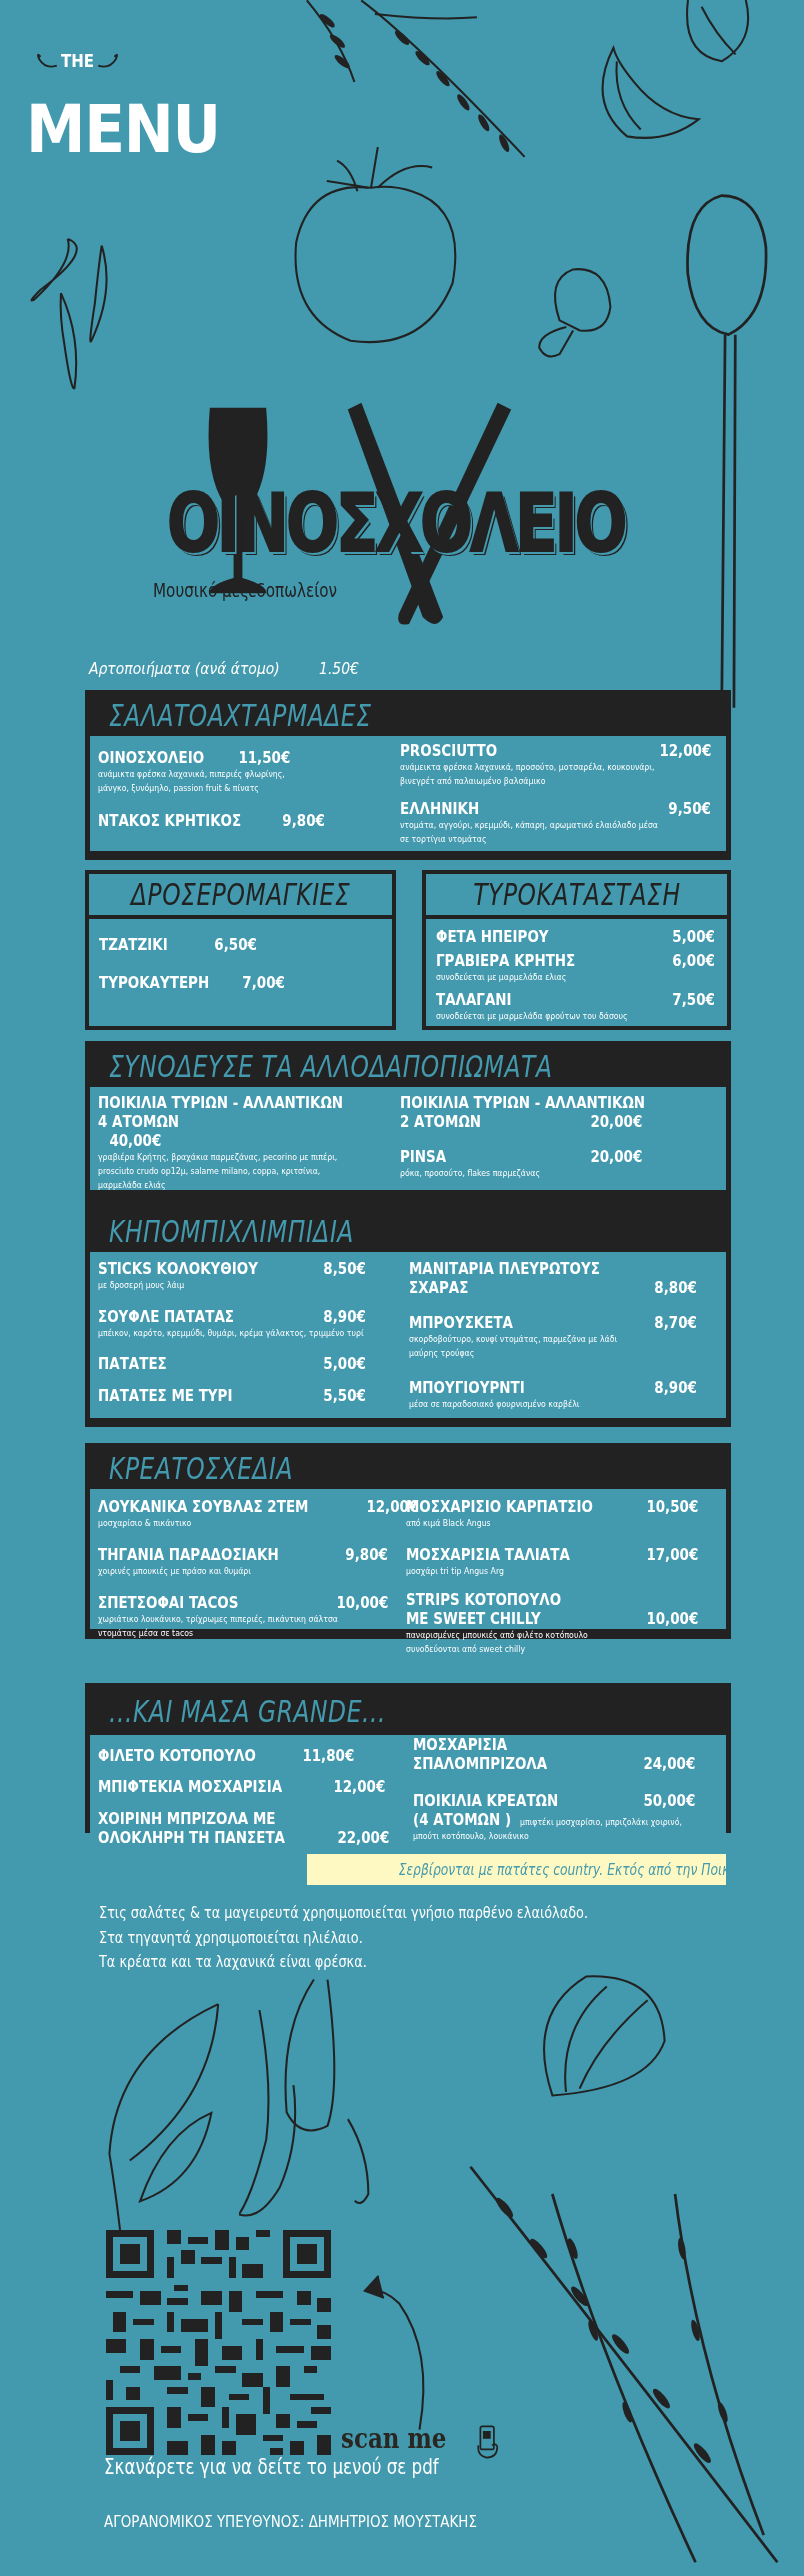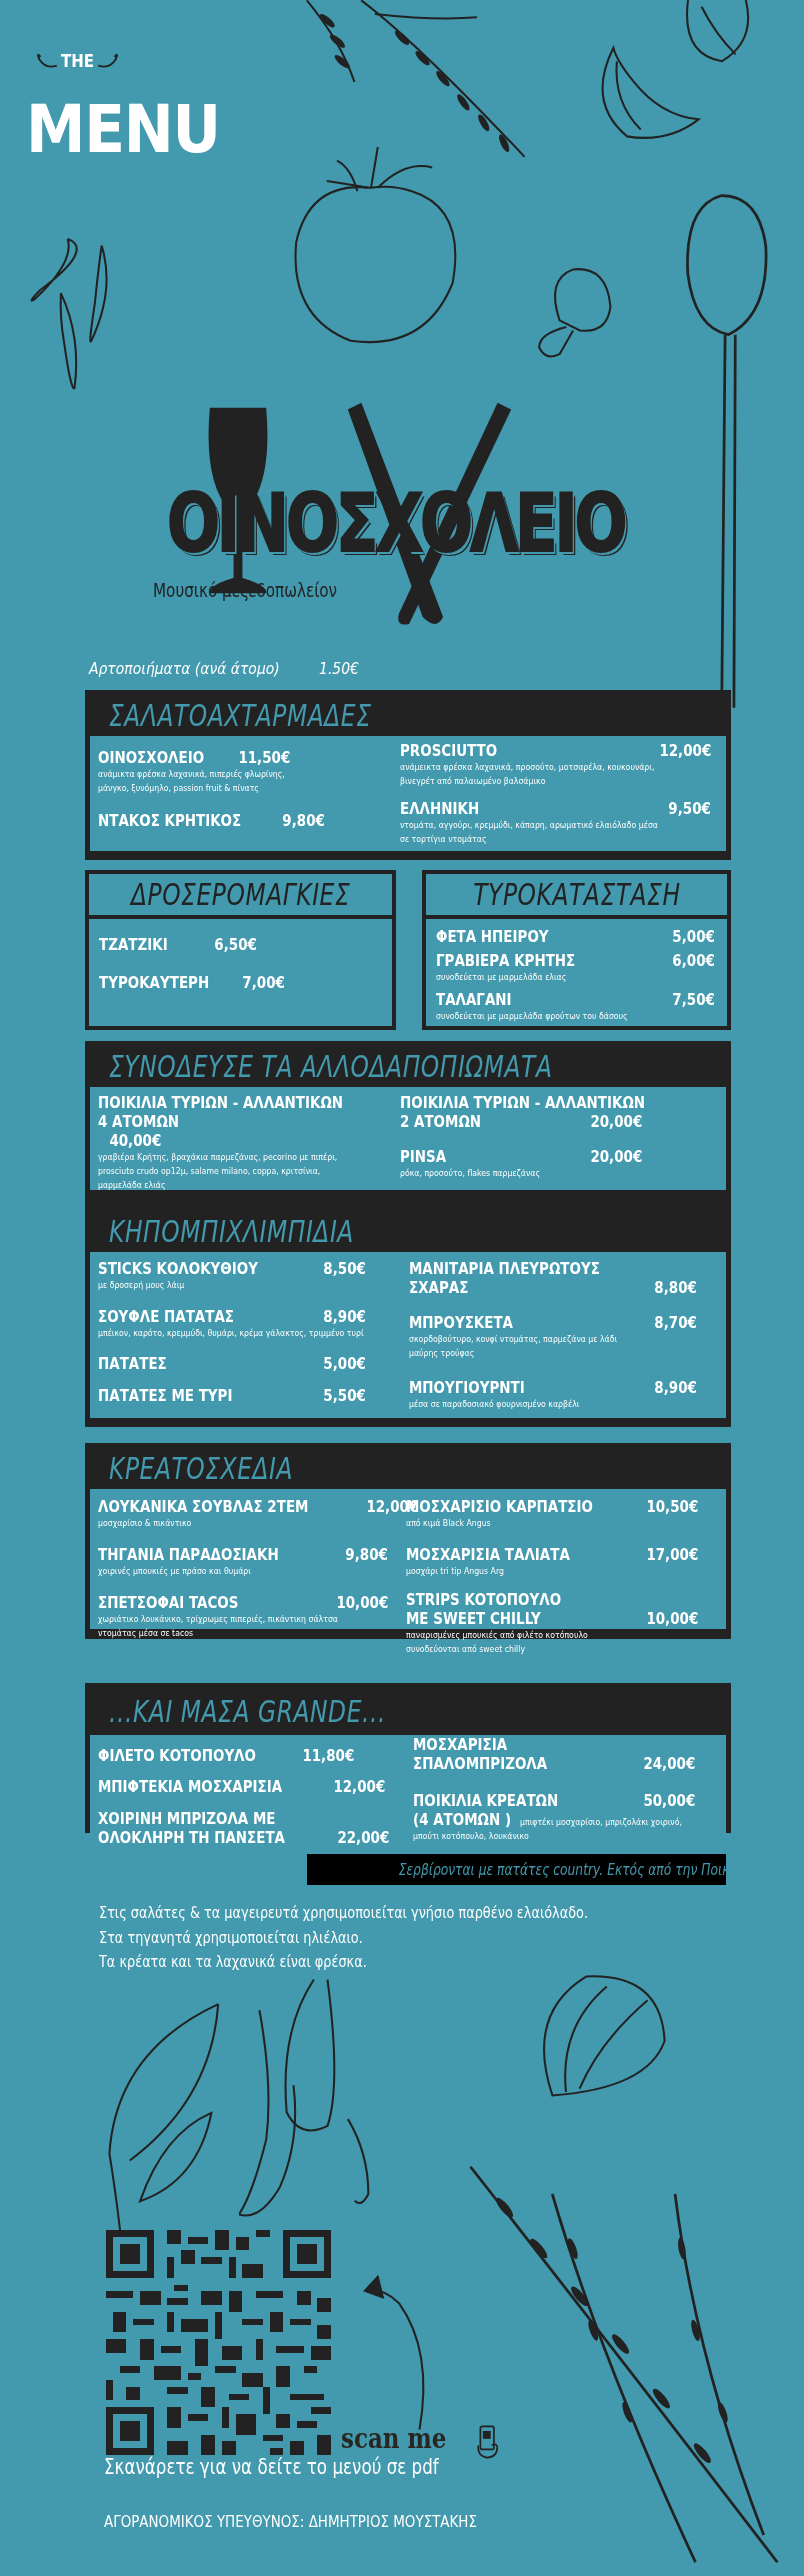--- a/index.html
+++ b/index.html
@@ -35,21 +35,21 @@
 
   .section.outline { background: #4399ad; border: 4.8px solid #222; padding: 0; }
   .section.outline .section-head { justify-content: center; padding-left: 0; border-bottom: 4.8px solid #222; height: 45px; }
   .section.outline .section-title { color: #222; transform-origin: center; }
   .item { position: absolute; }
   .row { display: flex; justify-content: space-between; align-items: baseline; }
   .name { font-family: "DejaVu Sans", sans-serif; font-weight: bold; font-size: 16.4px; color: #fff; white-space: nowrap; transform: scaleX(0.82); transform-origin: left; letter-spacing: 0px; }
   .price { font-family: "DejaVu Sans", sans-serif; font-weight: bold; font-size: 16.4px; color: #fff; white-space: nowrap; transform: scaleX(0.82); transform-origin: right; }
   .desc { font-family: "DejaVu Sans", sans-serif; font-size: 9.5px; color: #fff; line-height: 14.3px; transform: scaleX(0.82); transform-origin: left; white-space: nowrap; }
 
-  .served-note { position: absolute; right: 0; bottom: 0; background: #000000; height: 31px; padding: 0 8.2px 0 12.3px; display: flex; align-items: center; margin-top: 32px; }
+  .served-note { position: absolute; right: 0; bottom: 0; background: #fef9c3; height: 31px; padding: 0 8.2px 0 12.3px; display: flex; align-items: center; margin-top: 32px; }
   .served-note span { font-family: "DejaVu Sans", sans-serif; font-style: italic; font-size: 15px; color: #4399ad; white-space: nowrap; transform: scaleX(0.82); transform-origin: right; display: inline-block; }
 
   .notes { left: 99px; top: 1901px; }
   .notes div { font-family: "DejaVu Sans", sans-serif; font-size: 15.7px; color: #fff; line-height: 24.5px; transform: scaleX(0.82); transform-origin: left; white-space: nowrap; }
 
   .qr { left: 106px; top: 2230px; width: 225px; height: 225px; }
   .scan-me { left: 341px; top: 2423px; font-family: "DejaVu Serif", serif; font-weight: bold; font-size: 27px; color: #2a2622; transform: scaleX(0.85); transform-origin: left; }
   .phone-icon { left: 477px; top: 2425px; }
   .pdf-text { left: 104px; top: 2455px; font-family: "DejaVu Sans", sans-serif; font-size: 20.4px; color: #fff; transform: scaleX(0.82); transform-origin: left; white-space: nowrap; }
   .resp-text { left: 104px; top: 2512px; font-family: "DejaVu Sans", sans-serif; font-size: 16.4px; color: #fff; transform: scaleX(0.82); transform-origin: left; white-space: nowrap; }

